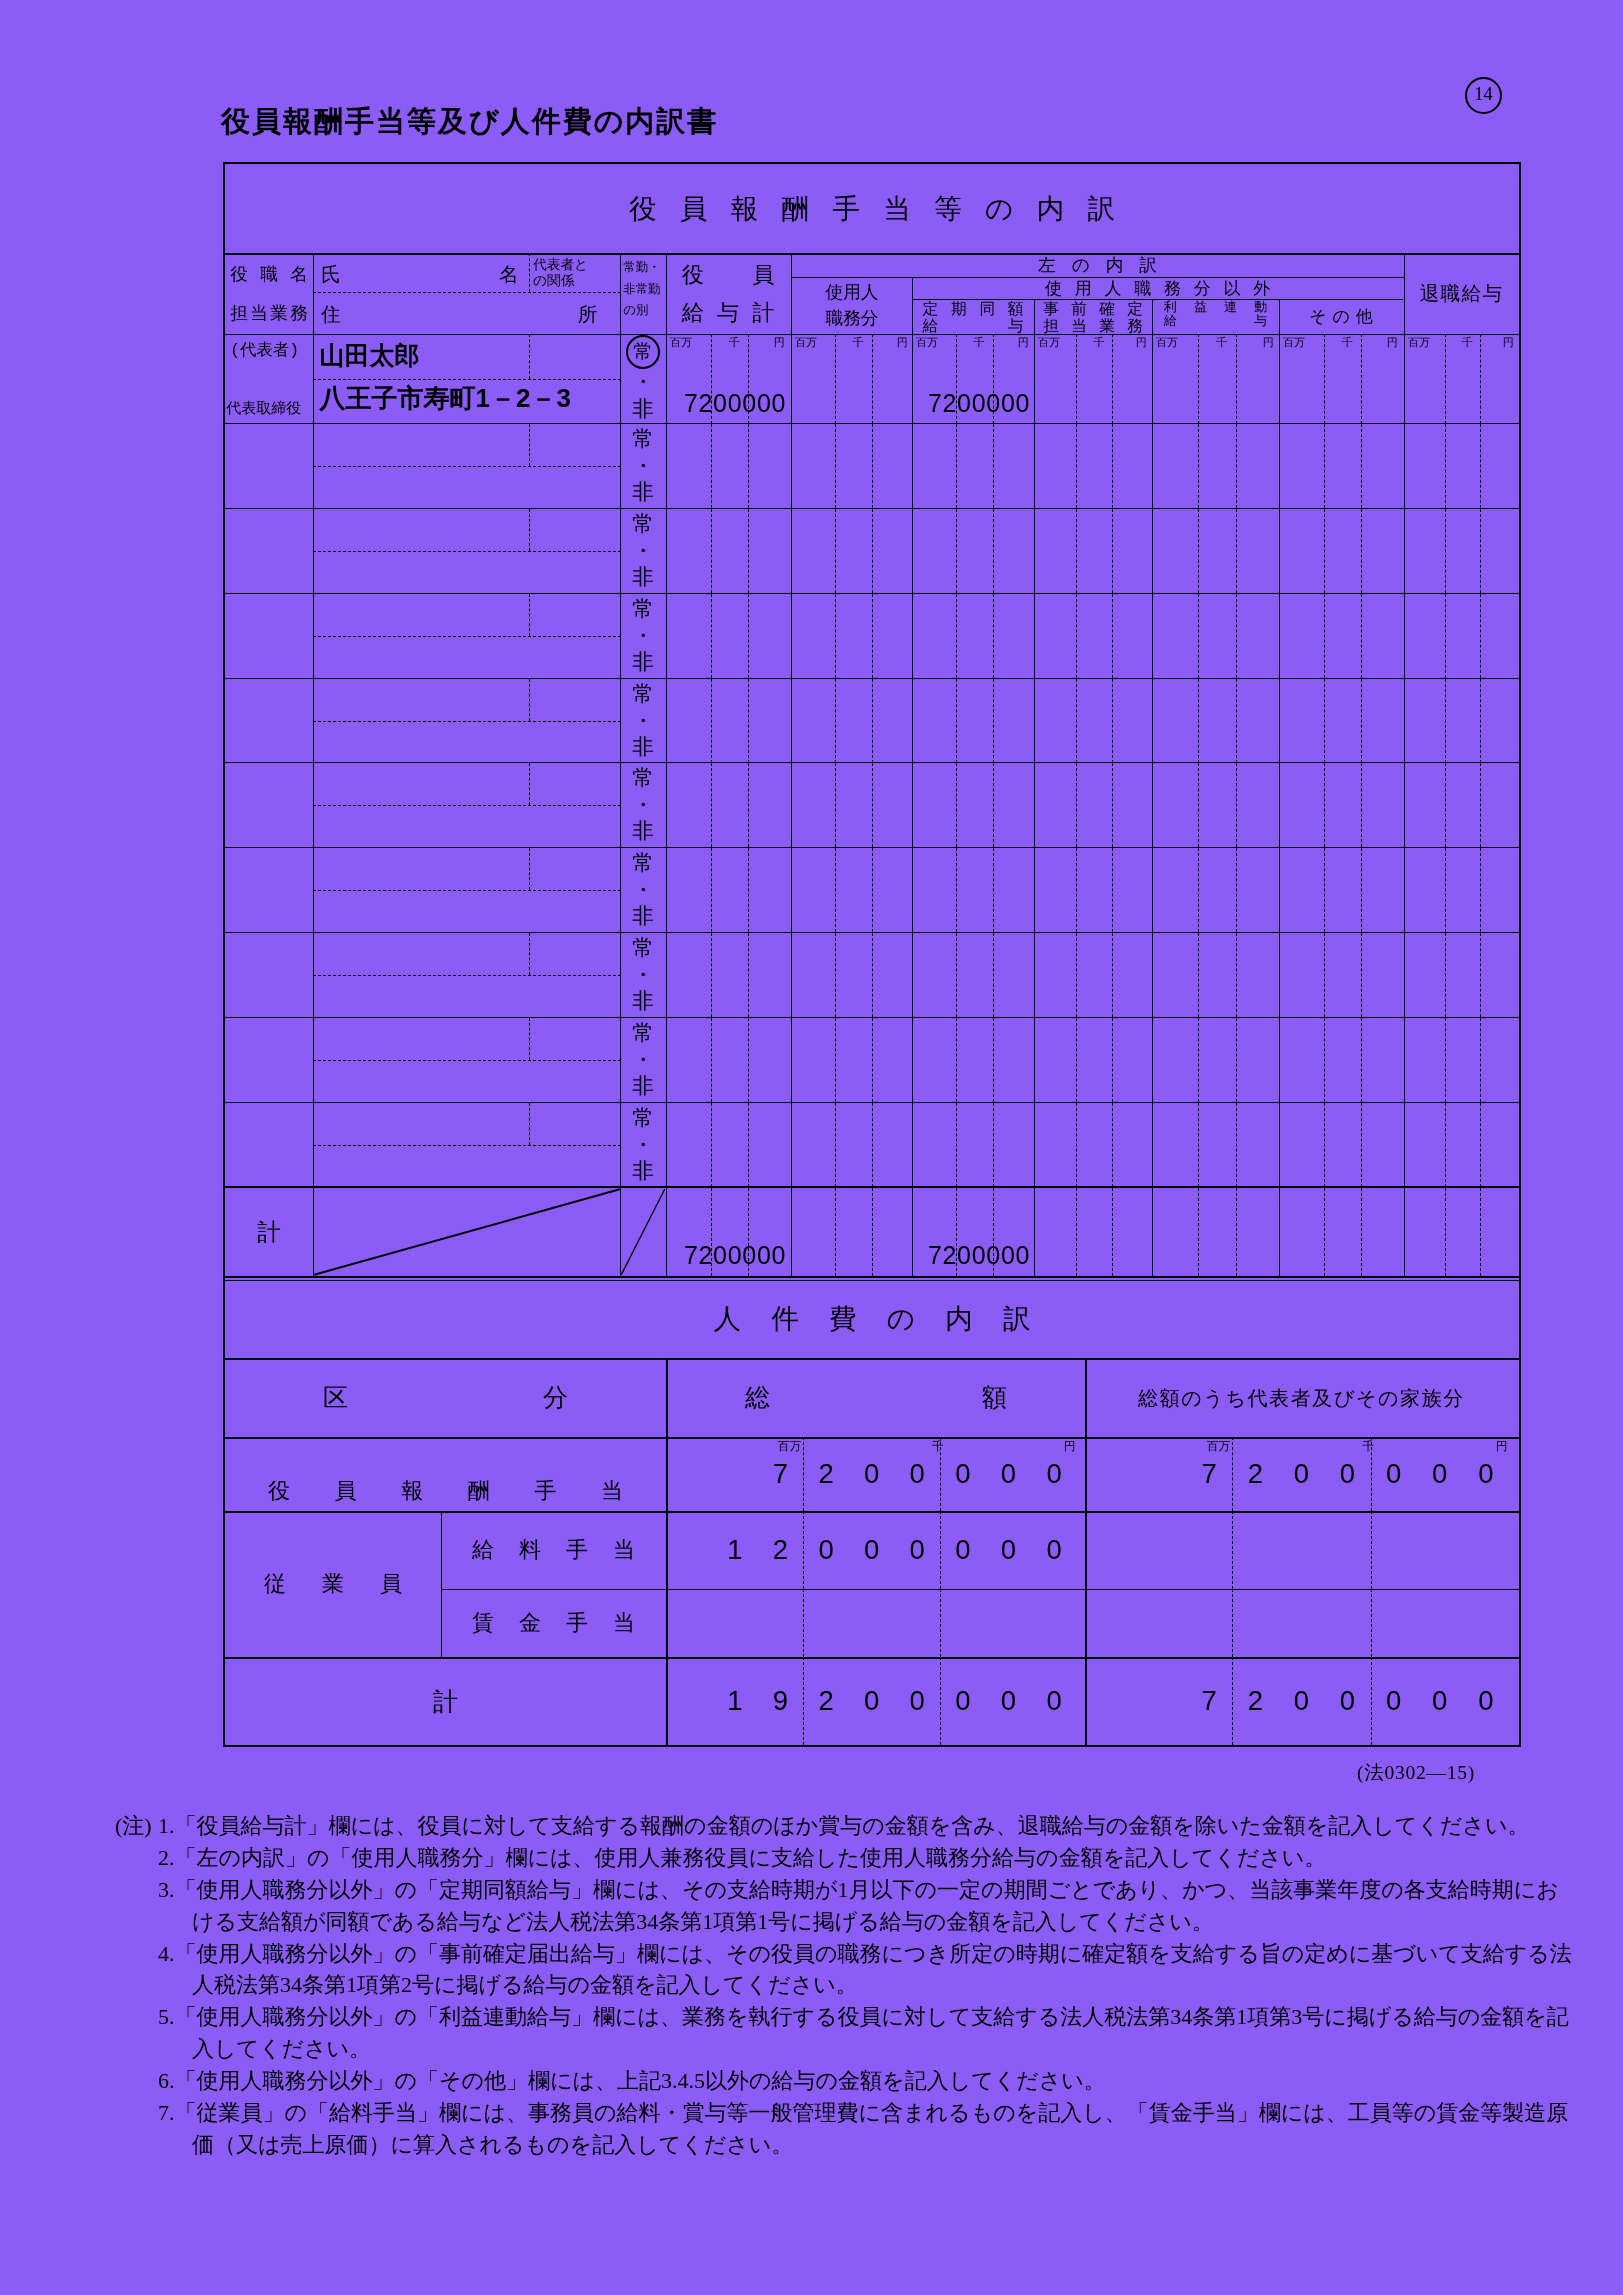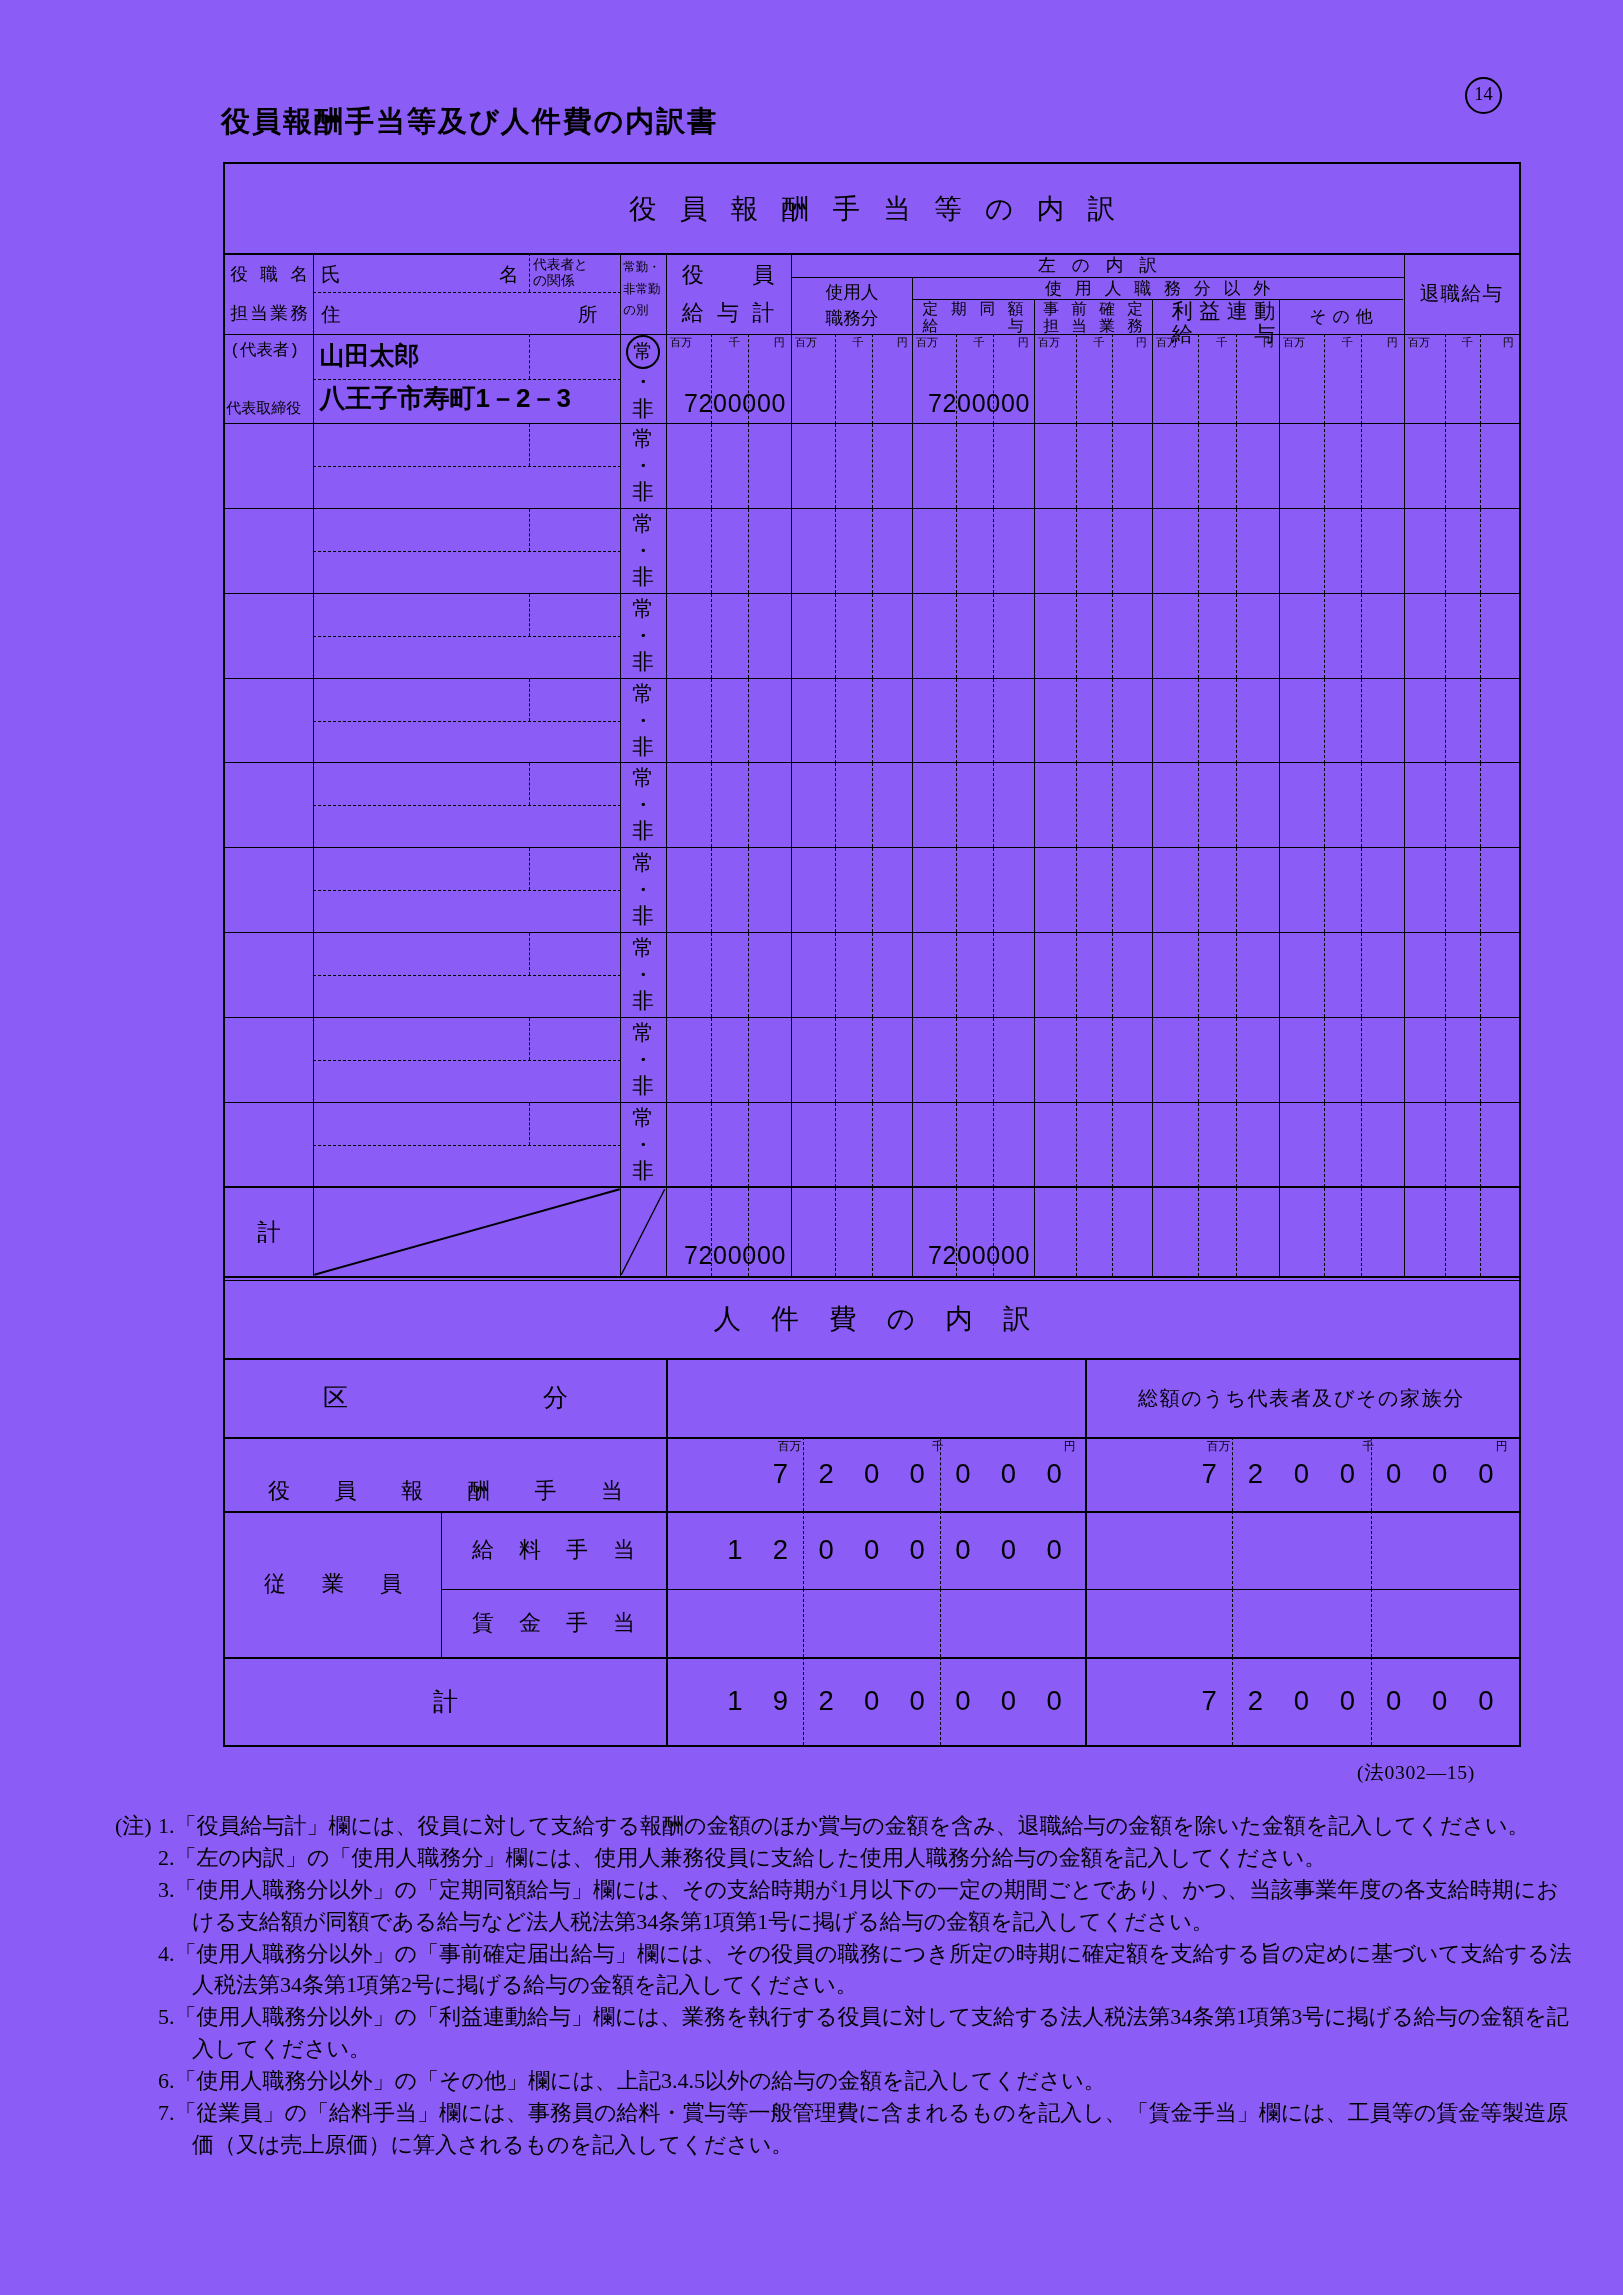--- a/index.html
+++ b/index.html
@@ -141,21 +141,21 @@
     <div class="cell" style="left:687px;top:113px;width:491px;height:22px;display:flex;align-items:center;justify-content:center;font-size:17px;letter-spacing:0.75em;text-indent:0.75em;">使用人職務分以外</div>
 
     <div class="cell" style="left:687px;top:135px;width:122px;height:35px;padding:0.7px 10.5px;font-size:15.7px;line-height:1.1;">
       <div class="just">定期同額</div>
       <div class="just">給与</div>
     </div>
     <div class="cell" style="left:809px;top:135px;width:118px;height:35px;padding:0.7px 9.2px;font-size:15.7px;line-height:1.1;">
       <div class="just">事前確定</div>
       <div class="just">担当業務</div>
     </div>
-    <div class="cell" style="left:927px;top:135px;width:127px;height:35px;padding:0.7px 11.8px;font-size:21px;line-height:1.1;margin-left:8px;">
+    <div class="cell" style="left:927px;top:135px;width:127px;height:35px;padding:0.7px 11.8px;font-size:13px;line-height:1.1;">
       <div class="just">利益連動</div>
       <div class="just">給与</div>
     </div>
     <div class="cell" style="left:1054px;top:135px;width:124px;height:35px;display:flex;align-items:center;justify-content:center;font-size:17px;letter-spacing:0.35em;text-indent:0.35em;">その他</div>
 
     <div class="cell" style="left:1179px;top:89px;width:115px;height:81px;display:flex;align-items:center;justify-content:center;font-size:19.6px;letter-spacing:1.3px;">退職給与</div>
 
     <div class="t1row" style="top:170px;height:90px;">
       <div class="rolecell" style="font-size:16.4px;">
         <span class="abs" style="left:5.2px;top:5.2px;font-family:Liberation Mono, monospace;">(代表者)</span>
@@ -384,20 +384,21 @@
       </div>
       <div class="ac" style="left:809px;width:118px;"></div>
       <div class="ac" style="left:927px;width:127px;"></div>
       <div class="ac" style="left:1054px;width:124px;"></div>
       <div class="ac" style="left:1179px;width:115px;"></div>
     </div>
 
     <div class="cell t2-title">人件費の内訳</div>
 
     <div class="cell just" style="left:0;top:1194px;width:441px;height:80px;padding:0 98px;font-size:25px;line-height:80px;">区分</div>
+    <div class="cell just" style="left:441px;top:1194px;width:420px;height:80px;padding:0 79px;font-size:25px;line-height:80px;">総額</div>
     <div class="cell" style="left:860px;top:1194px;width:433px;height:80px;display:flex;align-items:center;justify-content:center;font-size:20px;letter-spacing:0.08em;">総額のうち代表者及びその家族分</div>
 
     <div class="cell lbl2 just" style="left:0;top:1273px;width:441px;height:74px;padding:17px 43px;font-size:22px;display:block;line-height:74px;">役員報酬手当</div>
     <div class="ac2" style="left:441px;top:1273px;width:420px;height:74px;">
       <div class="slots sl-a">
         <span class="u2 u2m">百万</span>
         <span class="u2 u2t">千</span>
         <span class="u2 u2y">円</span>
         <span class="dg"></span>
         <span class="dg">7</span>

